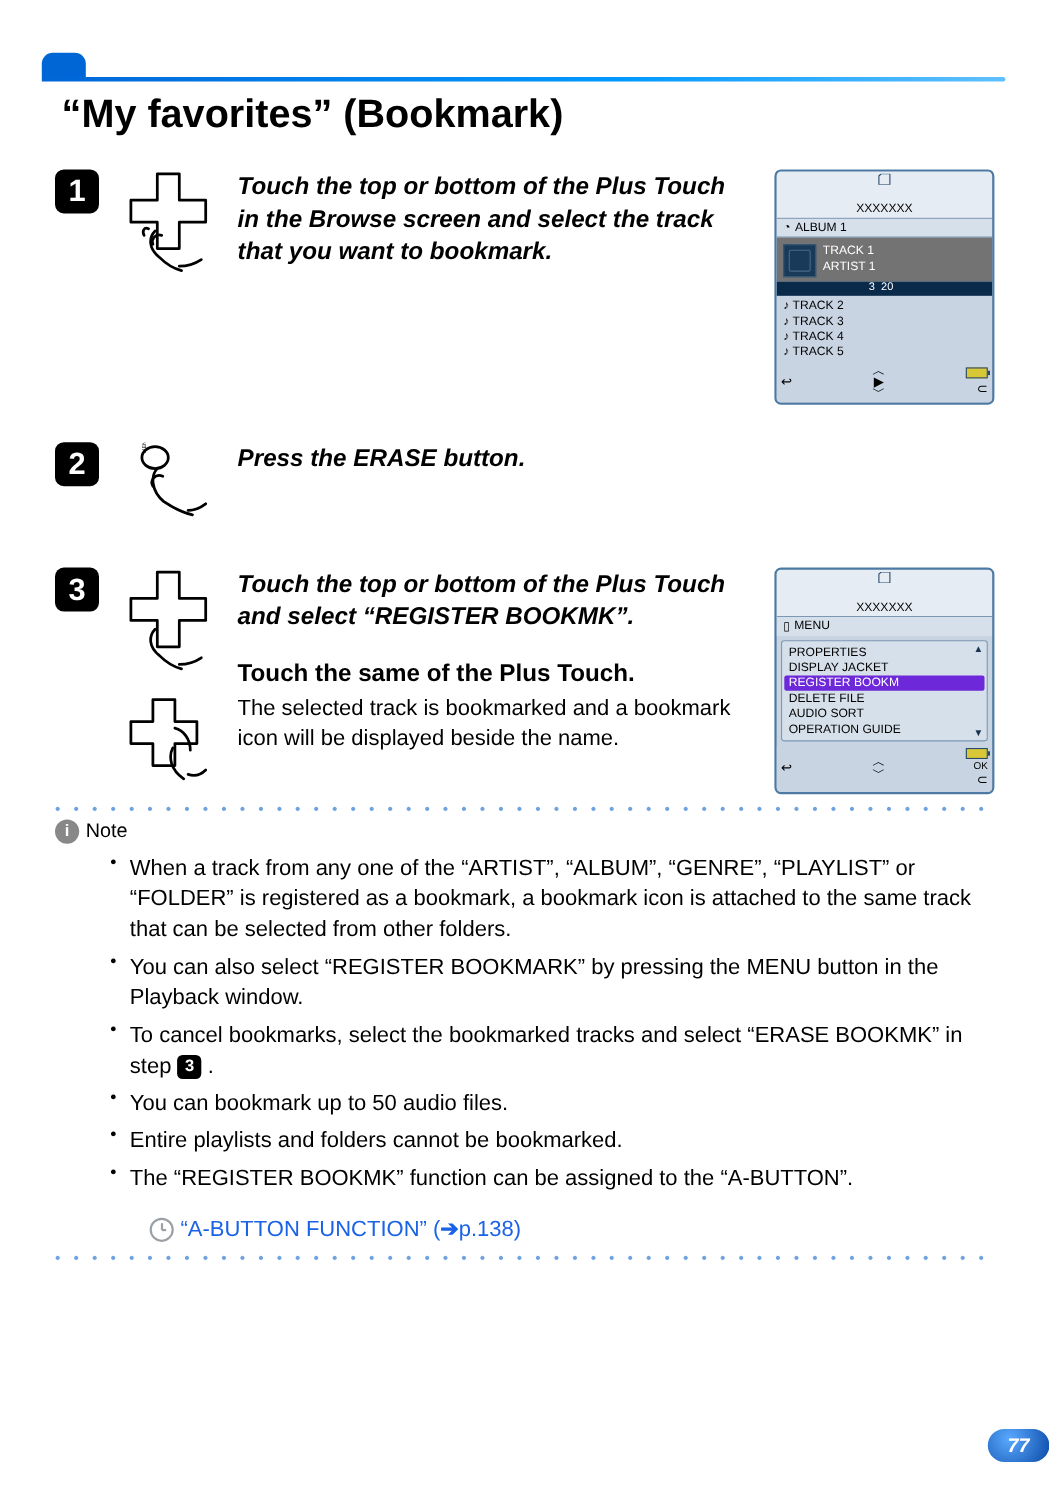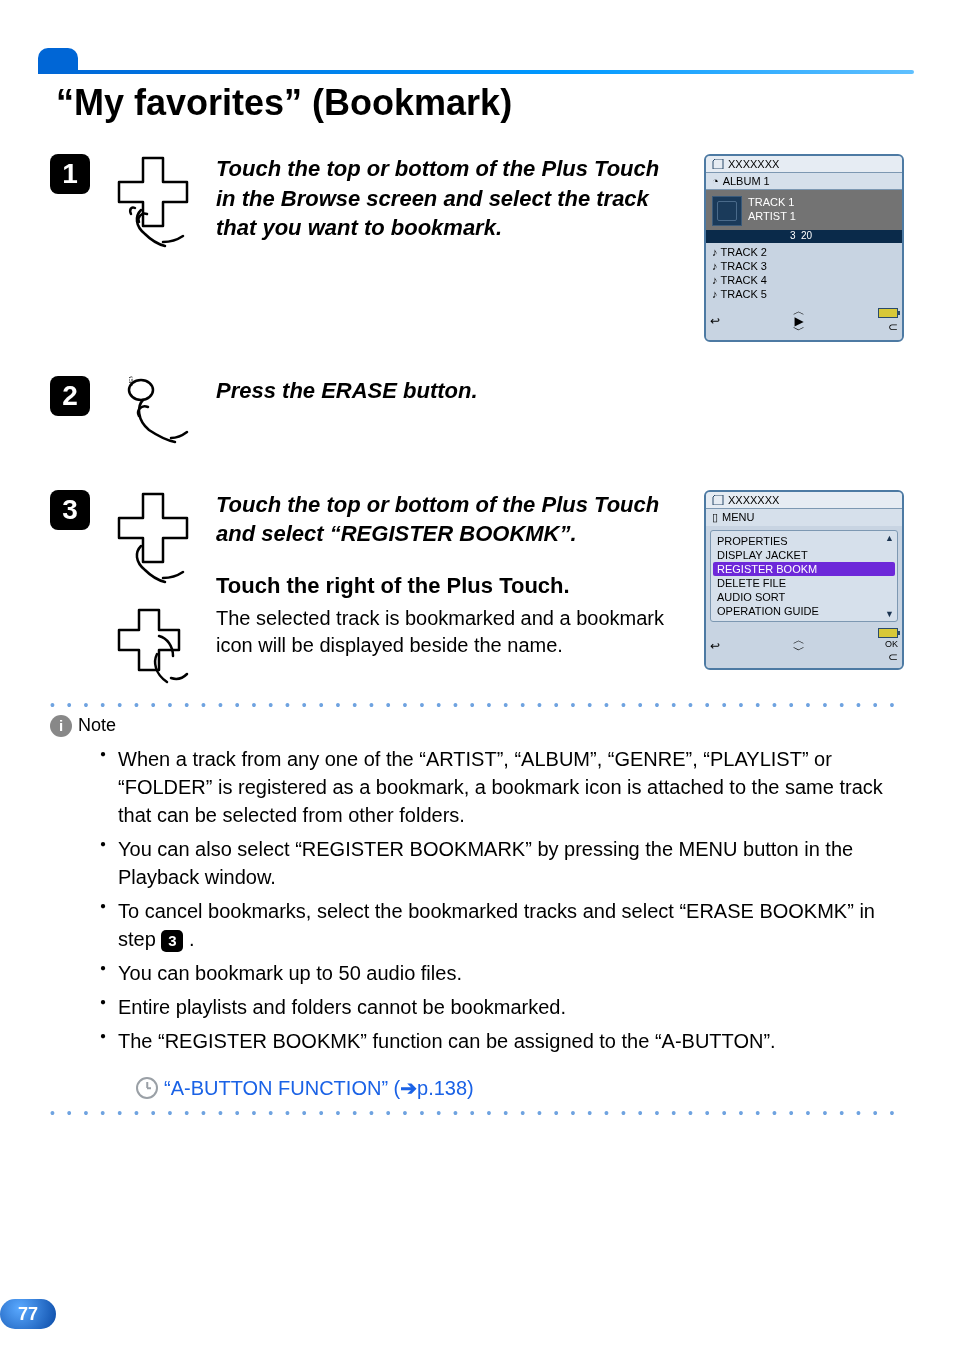--- a/index.html
+++ b/index.html
@@ -101,21 +101,22 @@
     font-size: 12px;
     background: #c8d4e2;
   }
   .dev-titlebar {
     background: #e6ecf3;
     border-bottom: 1px solid #7d98b2;
     padding: 2px 6px;
     font-size: 11px;
     display: flex;
     align-items: center;
-    gap: 4px;
+    gap: 16px;
+    flex-direction: column;
   }
   .dev-sub {
     background: #d6e0eb;
     border-bottom: 1px solid #7d98b2;
     padding: 2px 6px;
     font-size: 11px;
     display:flex; align-items:center; gap:4px;
   }
   .now-playing {
     background: #737373;
@@ -173,21 +174,21 @@
   .ref-row { display:flex; align-items:center; gap:6px; padding-left:18px; margin-top:19px;}
   .clock-ic {
     width:22px; height:22px; border-radius:50%; border:2px solid #9aa0a6; position:relative; flex-shrink:0;
   }
   .clock-ic::before{content:""; position:absolute; left:50%; top:50%; width:1.5px; height:6px; background:#9aa0a6; transform-origin:bottom; transform:translate(-50%,-100%);}
   .clock-ic::after{content:""; position:absolute; left:50%; top:50%; width:1.5px; height:4px; background:#9aa0a6; transform-origin:bottom; transform:translate(-50%,-100%) rotate(90deg);}
   .ref-link { color:#1a62e6; font-size:20px;}
   .ref-link .arrow { font-weight:bold;}
 
   .page-footer {
-    position:absolute; left:0; right:0; bottom:28px; display:flex; justify-content:flex-start;
+    position:absolute; left:0; right:0; bottom:28px; display:flex; justify-content:flex-end;font-style:italic;
   }
   .page-badge {
     background: radial-gradient(circle at 35% 30%, #5aa9ff, #0a4aa6);
     color:#fff; font-weight:bold; font-size:18px;
     width:56px; height:30px; border-radius:15px; display:flex; align-items:center; justify-content:center;
   }
 
   
   svg { display:block; }
 </style>
@@ -309,21 +310,21 @@
       <g fill="none" stroke="#000" stroke-width="2.5" stroke-linejoin="round" stroke-linecap="round">
         <path d="M26 4 h20 v20 h20 v20 h-20 v20 h-20 v-20 h-20 v-20 h20 z"></path>
         <path d="M46 30 c8 2 14 10 14 20"></path>
         <path d="M44 48 c-4 8 -2 20 10 28"></path>
         <path d="M58 72 c6 2 12 0 16 -4"></path>
       </g>
     </svg>
   </div>
   <div class="step-body">
     <div class="step-headline">Touch the top or bottom of the Plus Touch and select “REGISTER BOOKMK”.</div>
-    <div class="sub-headline">Touch the right of the Plus Touch.</div>
+    <div class="sub-headline">Touch the same of the Plus Touch.</div>
     <div class="sub-desc">The selected track is bookmarked and a bookmark icon will be displayed beside the name.</div>
   </div>
   <div class="screen">
     <div class="device-shell">
       <div class="dev-titlebar">
         <span>
           <svg width="12" height="10" viewBox="0 0 12 10">
               <path d="M1 2 L3 0 H11 V10 H1 Z" fill="none" stroke="#2a4a6a" stroke-width="1"></path>
             </svg>
         </span>

